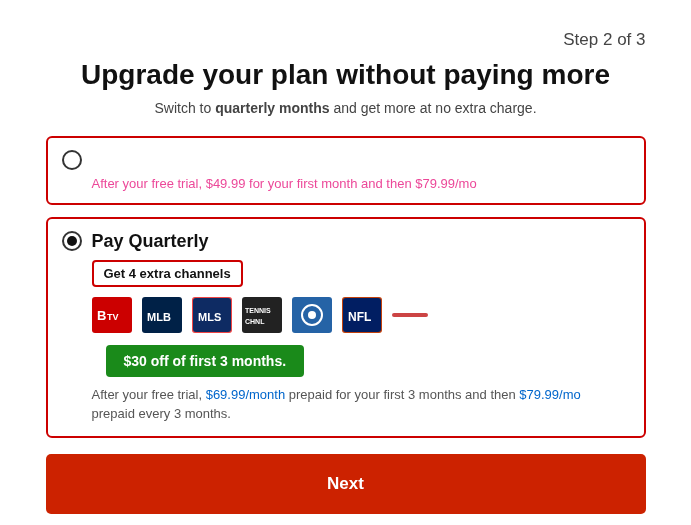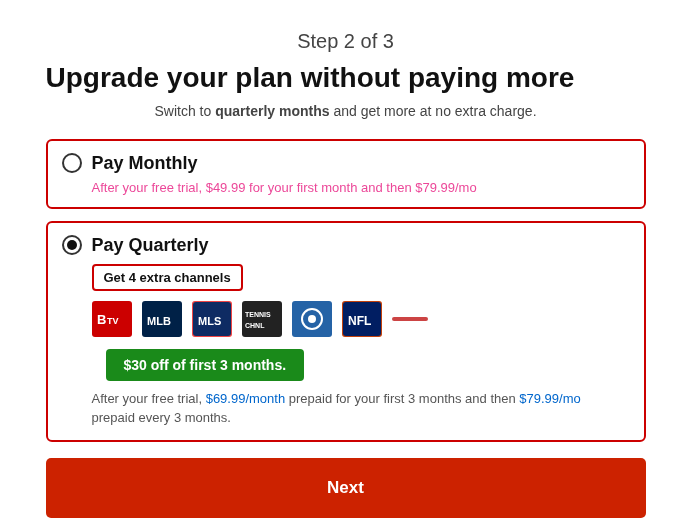--- a/index.html
+++ b/index.html
@@ -11,27 +11,27 @@
       align-items: flex-start;
       min-height: 525px;
       padding: 20px;
     }
     .container {
       max-width: 640px;
       width: 100%;
       padding: 10px 20px 20px;
     }
     .step-indicator {
-      text-align: center;
-      font-size: 20px;
+      text-align: right;
+      font-size: 17px;
       color: #444;
       margin-bottom: 8px;
     }
     .headline {
-      text-align: left;
+      text-align: center;
       font-size: 28px;
       font-weight: 800;
       color: #111;
       margin-bottom: 8px;
       line-height: 1.2;
     }
     .subheadline {
       text-align: center;
       font-size: 14px;
       color: #444;
@@ -172,21 +172,20 @@
 
   <p class="subheadline">
     Switch to <strong>quarterly months</strong> and get more at no extra charge.
   </p>
 
   <div class="option-card">
     <div class="option-header">
       <div class="radio-outer">
         
       </div>
-      <span class="option-title">Pay Monthly</span>
     </div>
     <p class="option-desc">After your free trial, $49.99 for your first month and then $79.99/mo</p>
   </div>
 
   <div class="option-card">
     <div class="option-header">
       <div class="radio-outer">
         <div class="radio-inner"></div>
       </div>
       <span class="option-title">Pay Quarterly</span>

